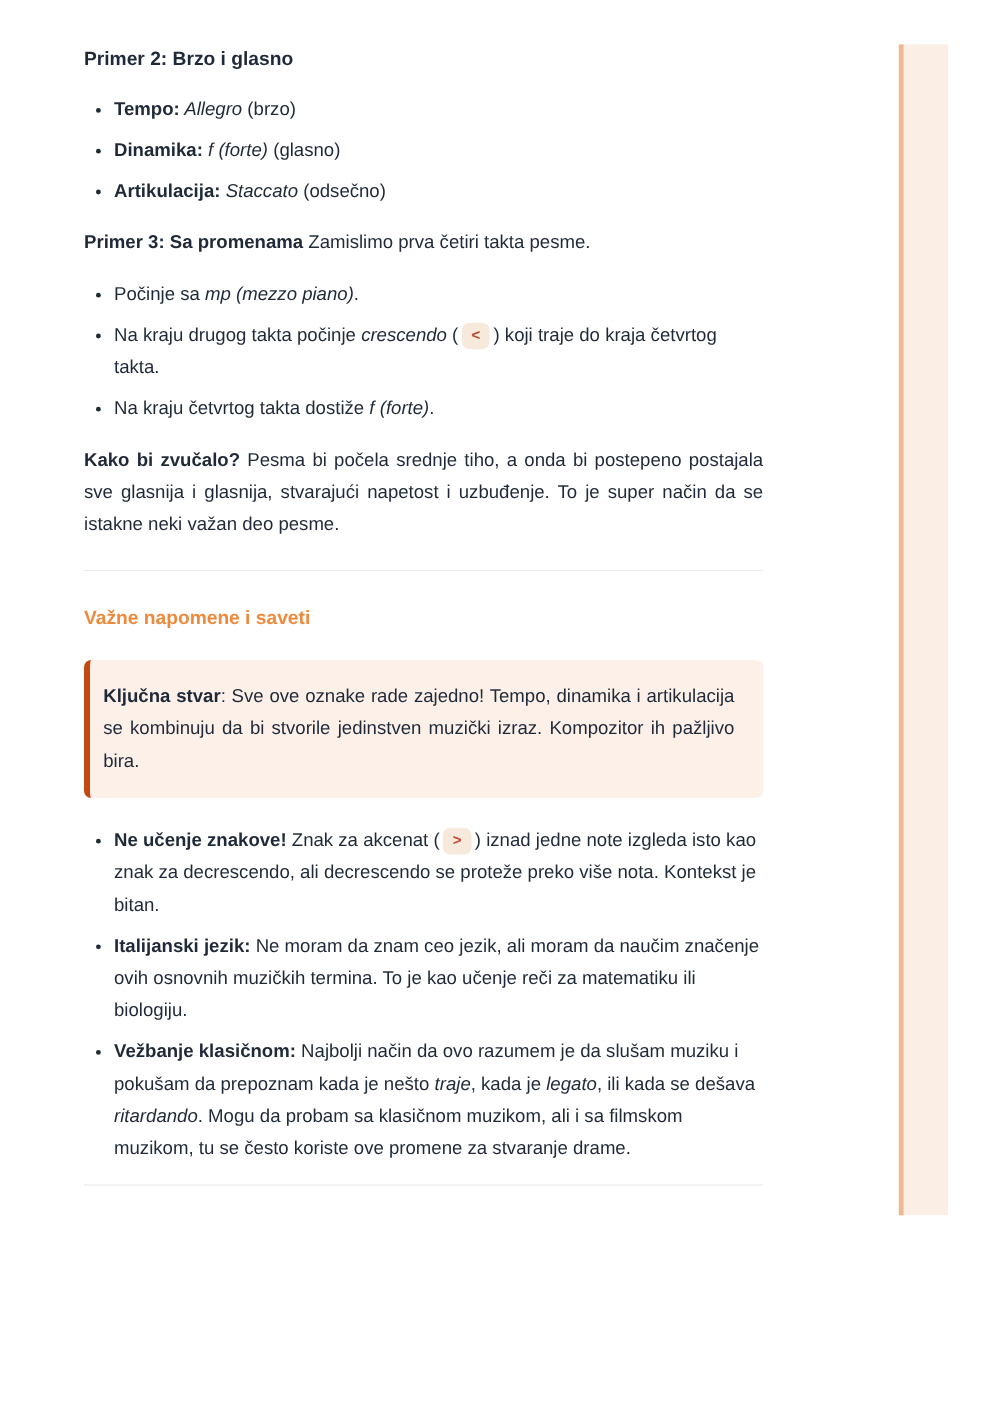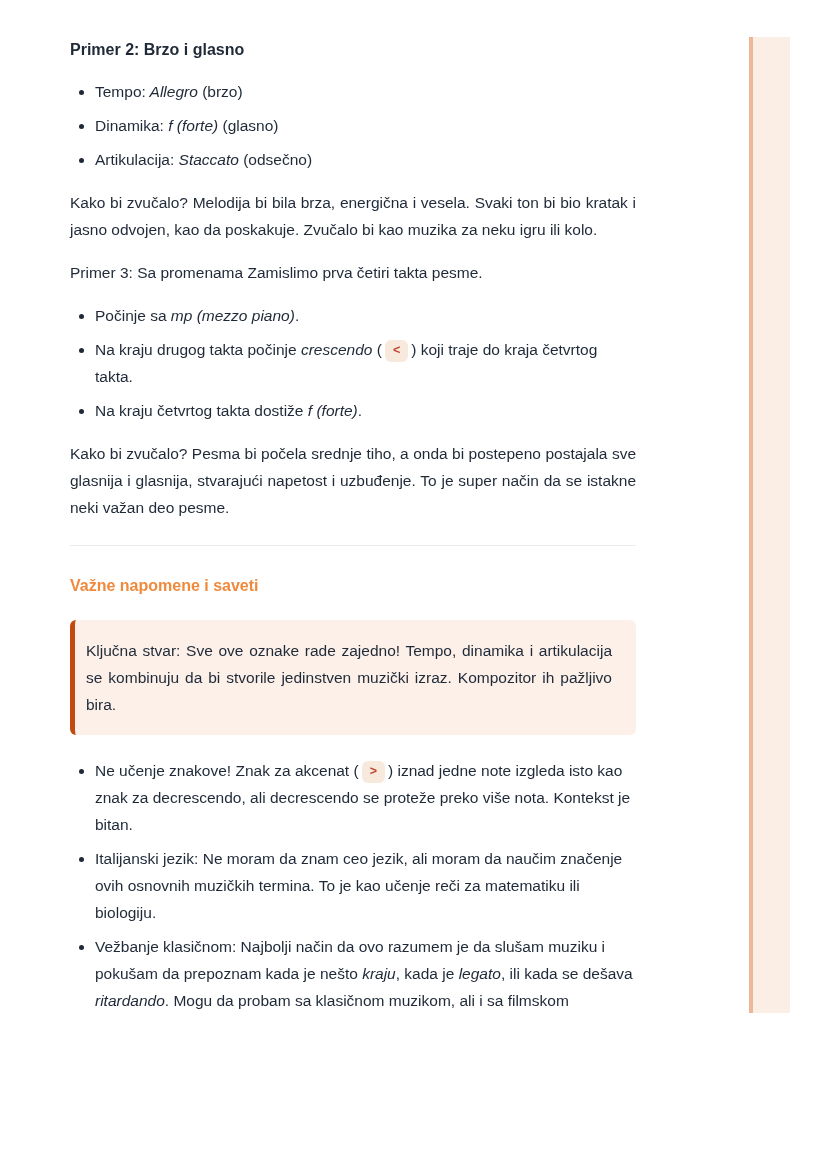--- a/index.html
+++ b/index.html
@@ -79,21 +79,21 @@
     font-size: 12.5px;
     line-height: 1;
     font-weight: 600;
     color: #c0462d;
     background: #f8e9dd;
     border-radius: 6px;
     padding: 4px 8px 5px 8px;
     margin: 0 3px;
     vertical-align: 1px;
   }
-  strong { font-weight: 400; }
+  strong { font-weight: 700; }
   em { font-style: italic; }
   .footer-copy {
     position: absolute;
     top: 1147px;
     right: 53px;
     font-size: 11px;
     line-height: 15px;
     letter-spacing: 0.4px;
     color: #9ba1ac;
     z-index: 2;
@@ -109,21 +109,20 @@
   <div class="content">
 
     <h3 class="doc-h3">Primer 2: Brzo i glasno</h3>
 
     <ul class="doc-list">
       <li><strong>Tempo:</strong><em> Allegro</em><span> (brzo)</span></li>
       <li><strong>Dinamika:</strong><em> f (forte)</em><span> (glasno)</span></li>
       <li><strong>Artikulacija:</strong><em> Staccato</em><span> (odsečno)</span></li>
     </ul>
 
-    <p class="doc-p"><strong>Kako bi zvučalo?</strong><span> Melodija bi bila brza, energična i vesela. Svaki ton bi bio kratak i jasno odvojen, kao da poskakuje. Zvučalo bi kao muzika za neku igru ili kolo.</span></p>
 
     <p class="doc-p"><strong>Primer 3: Sa promenama</strong><span> Zamislimo prva četiri takta pesme.</span></p>
 
     <ul class="doc-list">
       <li><span>Počinje sa </span><em>mp (mezzo piano)</em><span>.</span></li>
       <li><span>Na kraju drugog takta počinje </span><em>crescendo</em><span> (</span><code class="chip">&lt;</code><span>) koji traje do kraja četvrtog takta.</span></li>
       <li><span>Na kraju četvrtog takta dostiže </span><em>f (forte)</em><span>.</span></li>
     </ul>
 
     <p class="doc-p"><strong>Kako bi zvučalo?</strong><span> Pesma bi počela srednje tiho, a onda bi postepeno postajala sve glasnija i glasnija, stvarajući napetost i uzbuđenje. To je super način da se istakne neki važan deo pesme.</span></p>
@@ -132,21 +131,21 @@
 
     <h2 class="doc-h2">Važne napomene i saveti</h2>
 
     <div class="callout">
       <strong>Ključna stvar</strong><span>: Sve ove oznake rade zajedno! Tempo, dinamika i artikulacija se kombinuju da bi stvorile jedinstven muzički izraz. Kompozitor ih pažljivo bira.</span>
     </div>
 
     <ul class="doc-list">
       <li><strong>Ne učenje znakove!</strong><span> Znak za akcenat (</span><code class="chip">&gt;</code><span>) iznad jedne note izgleda isto kao znak za decrescendo, ali decrescendo se proteže preko više nota. Kontekst je bitan.</span></li>
       <li><strong>Italijanski jezik:</strong><span> Ne moram da znam ceo jezik, ali moram da naučim značenje ovih osnovnih muzičkih termina. To je kao učenje reči za matematiku ili biologiju.</span></li>
-      <li><strong>Vežbanje klasičnom:</strong><span> Najbolji način da ovo razumem je da slušam muziku i pokušam da prepoznam kada je nešto </span><em>kraju</em><span>, kada je </span><em>legato</em><span>, ili kada se dešava </span><em>ritardando</em><span>. Mogu da probam sa klasičnom muzikom, ali i sa filmskom muzikom, tu se često koriste ove promene za stvaranje drame.</span></li>
+      <li><strong>Vežbanje klasičnom:</strong><span> Najbolji način da ovo razumem je da slušam muziku i pokušam da prepoznam kada je nešto </span><em>traje</em><span>, kada je </span><em>legato</em><span>, ili kada se dešava </span><em>ritardando</em><span>. Mogu da probam sa klasičnom muzikom, ali i sa filmskom muzikom, tu se često koriste ove promene za stvaranje drame.</span></li>
     </ul>
 
     <hr class="doc-hr tight">
 
   </div>
 
   <div class="footer-copy">(c) Knowunity 2025</div>
 
 </div>
 

